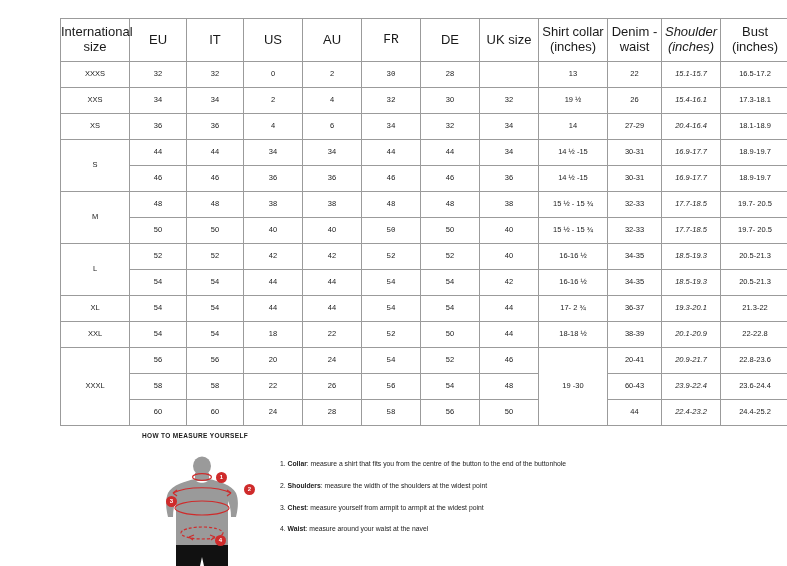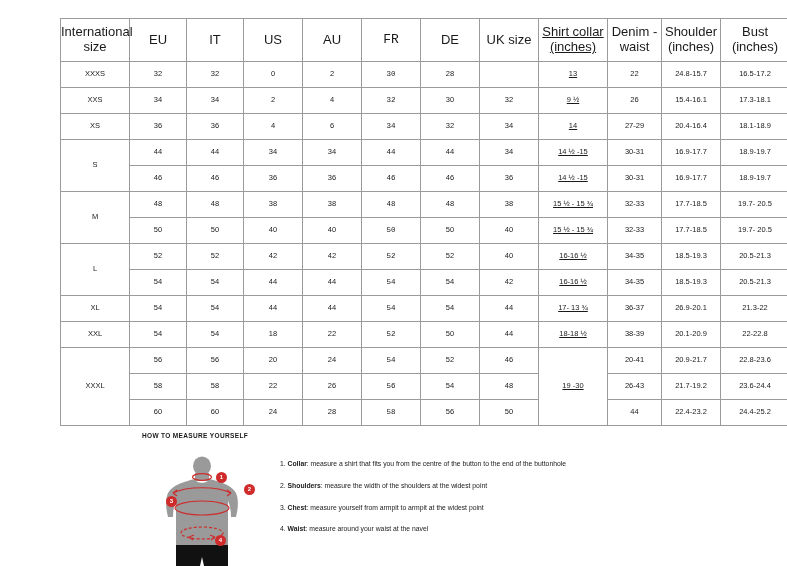--- a/index.html
+++ b/index.html
@@ -49,23 +49,23 @@
     font-size: 13px;
   }
   th.col-intl, td.col-intl { width: 68px; }
   th.col-eu,   td.col-eu   { width: 56px; }
   th.col-it,   td.col-it   { width: 56px; }
   th.col-us,   td.col-us   { width: 58px; }
   th.col-au,   td.col-au   { width: 58px; }
   th.col-fr,   td.col-fr   { width: 58px; font-family: Liberation Mono, monospace; }
   th.col-de,   td.col-de   { width: 58px; }
   th.col-uk,   td.col-uk   { width: 58px; }
-  th.col-collar, td.col-collar { width: 68px; text-decoration: underline; }
+  th.col-collar, td.col-collar { width: 68px; }
   th.col-denim,  td.col-denim  { width: 53px; }
-  th.col-shoulder, td.col-shoulder { width: 58px; }
+  th.col-shoulder, td.col-shoulder { width: 58px; font-style: italic; }
   th.col-bust, td.col-bust { width: 68px; }
   th.hdr-left {
     text-align: left;
     padding-left: 7px;
   }
 
   
   .howto {
     position: absolute;
     left: 142px;
@@ -145,33 +145,33 @@
             <td class="col-intl">XXXS</td>
             <td class="col-eu">32</td>
             <td class="col-it">32</td>
             <td class="col-us">0</td>
             <td class="col-au">2</td>
             <td class="col-fr">30</td>
             <td class="col-de">28</td>
             <td class="col-uk"></td>
             <td class="col-collar">13</td>
             <td class="col-denim">22</td>
-            <td class="col-shoulder">24.8-15.7</td>
+            <td class="col-shoulder">15.1-15.7</td>
             <td class="col-bust">16.5-17.2</td>
           </tr>
           <tr>
             <td class="col-intl">XXS</td>
             <td class="col-eu">34</td>
             <td class="col-it">34</td>
             <td class="col-us">2</td>
             <td class="col-au">4</td>
             <td class="col-fr">32</td>
             <td class="col-de">30</td>
             <td class="col-uk">32</td>
-            <td class="col-collar">9 ½</td>
+            <td class="col-collar">19 ½</td>
             <td class="col-denim">26</td>
             <td class="col-shoulder">15.4-16.1</td>
             <td class="col-bust">17.3-18.1</td>
           </tr>
           <tr>
             <td class="col-intl">XS</td>
             <td class="col-eu">36</td>
             <td class="col-it">36</td>
             <td class="col-us">4</td>
             <td class="col-au">6</td>
@@ -266,23 +266,23 @@
           </tr>
           <tr>
             <td class="col-intl">XL</td>
             <td class="col-eu">54</td>
             <td class="col-it">54</td>
             <td class="col-us">44</td>
             <td class="col-au">44</td>
             <td class="col-fr">54</td>
             <td class="col-de">54</td>
             <td class="col-uk">44</td>
-            <td class="col-collar">17- 13 ¾</td>
+            <td class="col-collar">17- 2 ¾</td>
             <td class="col-denim">36-37</td>
-            <td class="col-shoulder">26.9-20.1</td>
+            <td class="col-shoulder">19.3-20.1</td>
             <td class="col-bust">21.3-22</td>
           </tr>
           <tr>
             <td class="col-intl">XXL</td>
             <td class="col-eu">54</td>
             <td class="col-it">54</td>
             <td class="col-us">18</td>
             <td class="col-au">22</td>
             <td class="col-fr">52</td>
             <td class="col-de">50</td>
@@ -307,22 +307,22 @@
             <td class="col-bust">22.8-23.6</td>
           </tr>
           <tr>
             <td class="col-eu">58</td>
             <td class="col-it">58</td>
             <td class="col-us">22</td>
             <td class="col-au">26</td>
             <td class="col-fr">56</td>
             <td class="col-de">54</td>
             <td class="col-uk">48</td>
-            <td class="col-denim">26-43</td>
-            <td class="col-shoulder">21.7-19.2</td>
+            <td class="col-denim">60-43</td>
+            <td class="col-shoulder">23.9-22.4</td>
             <td class="col-bust">23.6-24.4</td>
           </tr>
           <tr>
             <td class="col-eu">60</td>
             <td class="col-it">60</td>
             <td class="col-us">24</td>
             <td class="col-au">28</td>
             <td class="col-fr">58</td>
             <td class="col-de">56</td>
             <td class="col-uk">50</td>

